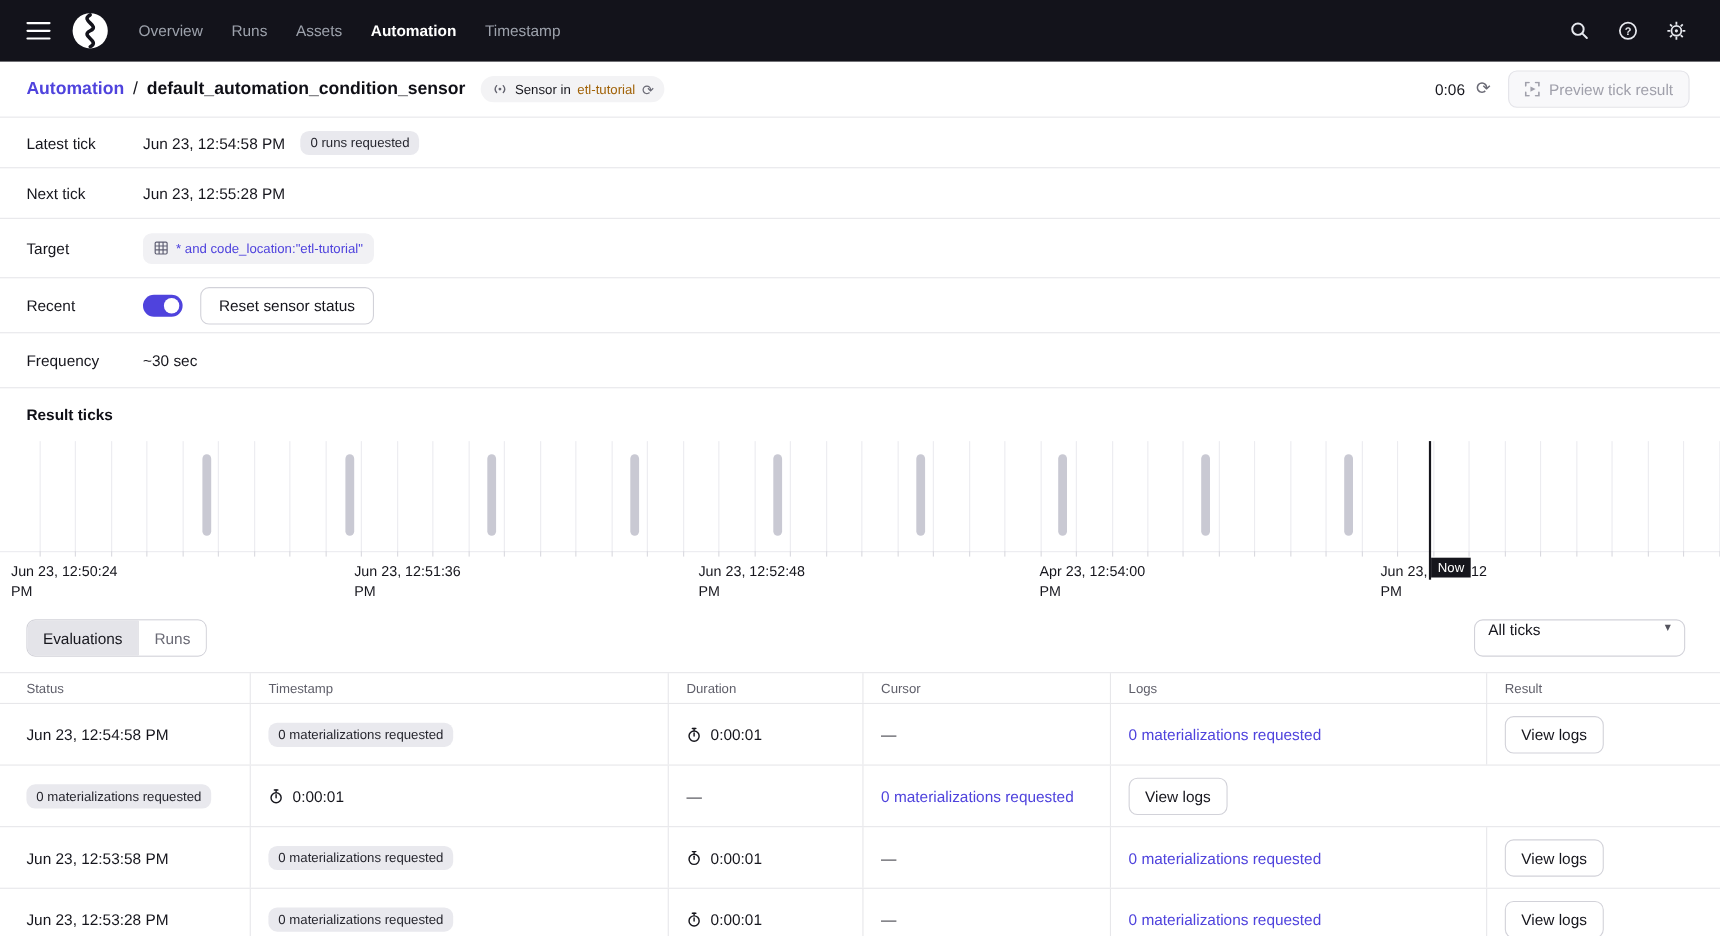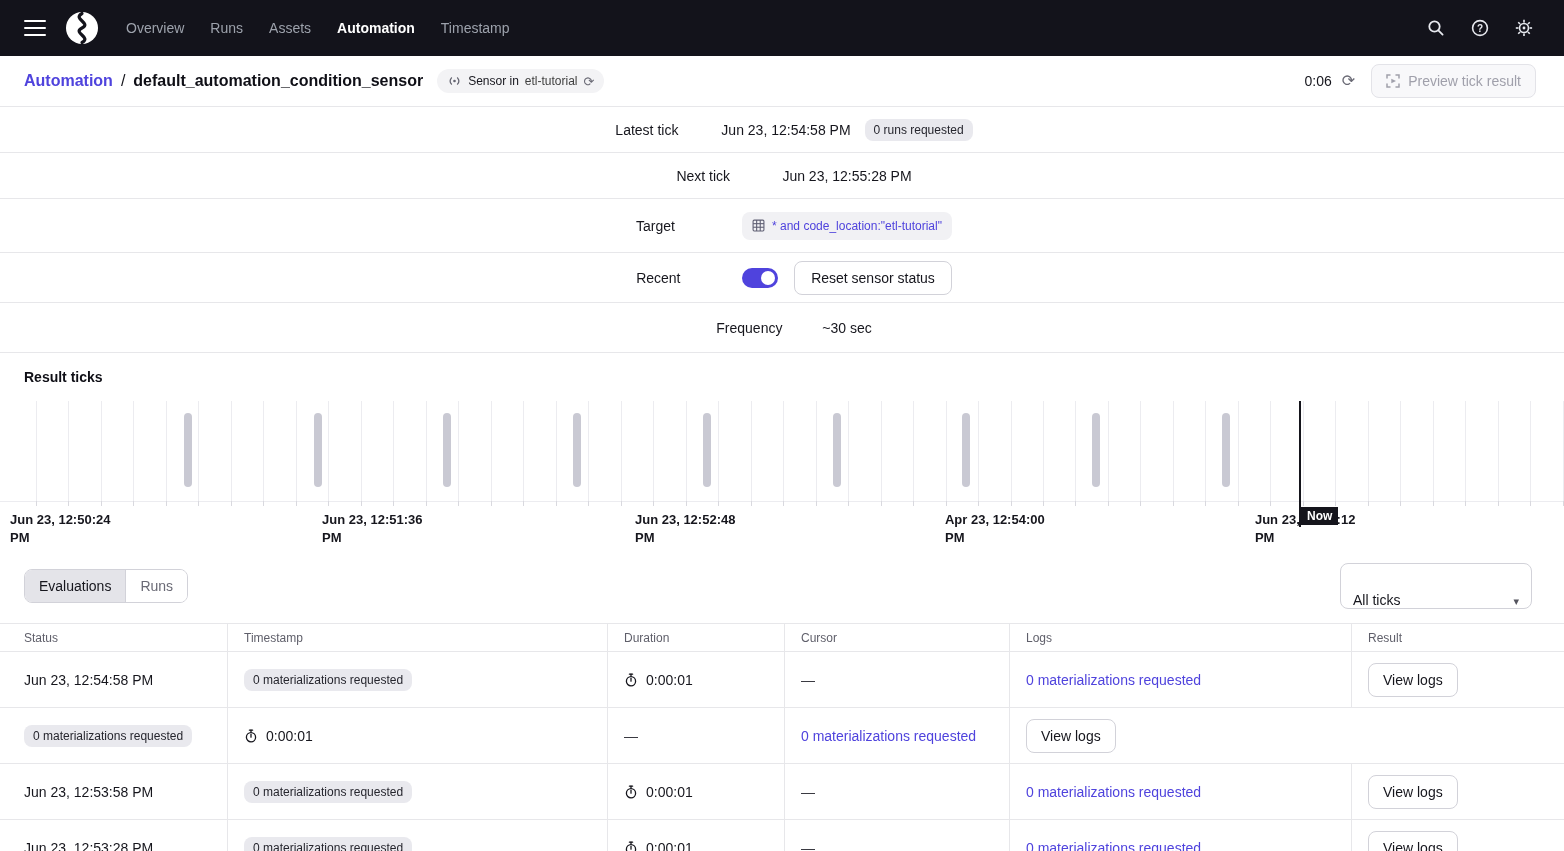--- a/index.html
+++ b/index.html
@@ -17,53 +17,53 @@
   .navlink { font-size: 14px; color: #9da2ac; text-decoration: none; cursor: pointer; }
   .navlink.active { color: #fff; font-weight: 700; }
   .topnav-spacer { flex: 1; }
   .iconbtn { width: 32px; height: 32px; border-radius: 50%; display: flex; align-items: center; justify-content: center; background: transparent; border: none; cursor: pointer; margin-left: 12px; }
   
   .crumbrow { height: 51px; display: flex; align-items: center; padding: 0 28px 0 24px; border-bottom: 1px solid #e7e7ea; }
   .crumb-root { color: #4f43dd; font-size: 16px; font-weight: 600; cursor: pointer; text-decoration: none; }
   .crumb-sep { margin: 0 8px; font-size: 16px; color: #16161d; }
   .crumb-title { font-size: 16px; font-weight: 700; color: #0f0f16; }
   .sensor-badge { margin-left: 14px; display: flex; align-items: center; gap: 6px; background: #f3f3f5; border-radius: 12px; padding: 5px 10px; font-size: 12px; color: #16161d; }
-  .sensor-badge .blink { color: #404040; cursor: pointer; }
+  .sensor-badge .blink { color: #a16207; cursor: pointer; }
   .crumb-spacer { flex: 1; }
   .timer { font-size: 14px; color: #16161d; margin-right: 10px; }
   .glyph-icon { color: #6a6a75; font-size: 16px; line-height: 1; }
   .crumb-refresh { margin-right: 16px; background: none; border: none; cursor: pointer; }
   .preview-btn { display: flex; align-items: center; gap: 8px; background: #f8f8fa; border: 1px solid #e3e3e8; color: #a0a0ab; font-size: 14px; border-radius: 8px; padding: 8px 14px; cursor: default; }
   
-  .drow { display: flex; align-items: center; border-bottom: 1px solid #e7e7ea; padding-left: 24px; justify-content: center; }
+  .drow { display: flex; align-items: center; border-bottom: 1px solid #e7e7ea; padding-left: 24px; }
   .h46 { height: 46px; } .h54 { height: 54px; } .h50 { height: 50px; }
   .dlabel { width: 106px; flex: none; font-size: 14px; color: #16161d; }
   .dvalue { display: flex; align-items: center; gap: 14px; font-size: 14px; }
   .pill { background: #e9e9ee; border-radius: 8px; padding: 4px 9px; font-size: 12px; color: #26262e; }
   .chip { background: #f1f1f4; border-radius: 8px; padding: 7px 10px; display: flex; gap: 7px; align-items: center; font-size: 12px; color: #4f43dd; cursor: pointer; }
   .toggle { width: 36px; height: 20px; background: #4f43dd; border-radius: 10px; position: relative; cursor: pointer; border: none; }
   .toggle::after { content: ""; position: absolute; right: 3px; top: 3px; width: 14px; height: 14px; background: #fff; border-radius: 50%; }
   .btn { background: #fff; border: 1px solid #d2d2d9; border-radius: 8px; padding: 8px 16px; font-size: 14px; color: #16161d; cursor: pointer; }
   
   .section-title { height: 48px; display: flex; align-items: center; padding-left: 24px; font-weight: 700; font-size: 14px; color: #0f0f16; }
-  .chart { position: relative; height: 160px; font-weight: bold; }
+  .chart { position: relative; height: 160px; }
   .gridline { position: absolute; top: 0; width: 1px; height: 100px; background: #ececf0; }
   .tickstub { position: absolute; top: 100px; width: 1px; height: 5px; background: #d9d9df; }
   .baseline { position: absolute; top: 100px; left: 0; right: 0; height: 1px; background: #ececf0; }
   .tbar { position: absolute; top: 12px; width: 8px; height: 74px; border-radius: 4px; background: #c9c9d3; transform: translateX(-50%); cursor: pointer; }
   .axis-label { position: absolute; top: 110px; width: 112px; font-size: 13px; color: #16161d; line-height: 1.4; z-index: 1; }
   .nowline { position: absolute; top: 0; width: 2px; height: 126px; background: #15151c; z-index: 3; }
   .nowbox { position: absolute; top: 106px; margin-left: 2px; background: #15151c; color: #fff; font-size: 12px; padding: 2px 6px; z-index: 4; }
   
   .tabsrow { display: flex; align-items: center; justify-content: space-between; padding: 2px 32px 14px 24px; }
   .segmented { display: flex; border: 1px solid #d2d2d9; border-radius: 8px; overflow: hidden; }
   .seg { padding: 8px 14px; font-size: 14px; background: #fff; color: #6a6a75; border: none; cursor: pointer; }
   .seg.active { background: #e4e4e9; color: #16161d; }
   .seg + .seg { border-left: 1px solid #d2d2d9; }
-  .select { width: 192px; height: 46px; border: 1px solid #d2d2d9; border-radius: 8px; display: flex; align-items: flex-end; justify-content: space-between; padding: 0 12px; font-size: 14px; color: #16161d; cursor: pointer; background: #fff; }
+  .select { width: 192px; height: 34px; border: 1px solid #d2d2d9; border-radius: 8px; display: flex; align-items: flex-start; justify-content: space-between; padding: 0 12px; font-size: 14px; color: #16161d; cursor: pointer; background: #fff; }
   .caret { color: #54545e; font-size: 11px; }
   
   .ttable { border-top: 1px solid #e7e7ea; }
   .thead, .trow { display: grid; grid-template-columns: 228px 380px 177px 225px 342px auto; }
   .thead { height: 28px; border-bottom: 1px solid #e7e7ea; }
   .th { font-size: 12px; color: #5f5f6a; display: flex; align-items: center; padding-left: 16px; border-right: 1px solid #e7e7ea; }
   .trow { height: 56px; border-bottom: 1px solid #e7e7ea; }
   .td { display: flex; align-items: center; padding-left: 16px; font-size: 14px; border-right: 1px solid #e7e7ea; gap: 8px; color: #16161d; }
   .th:first-child, .td:first-child { padding-left: 24px; }
   .th:last-child, .td:last-child { border-right: none; }

